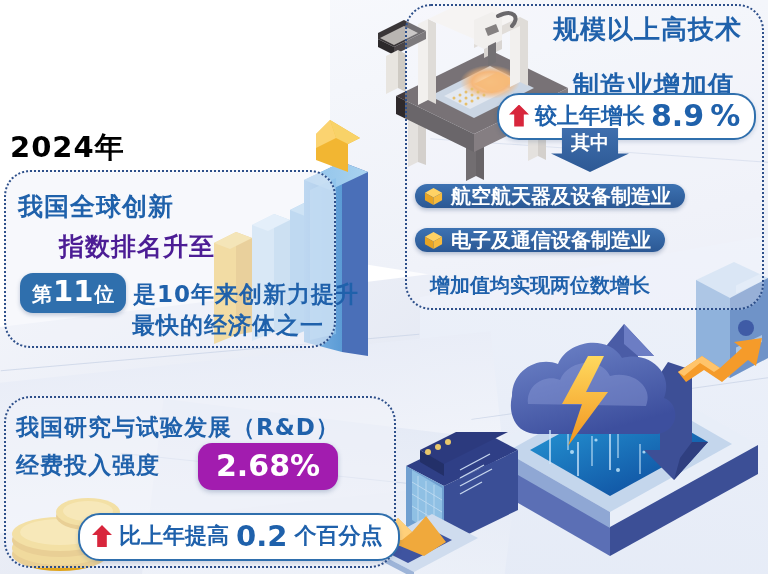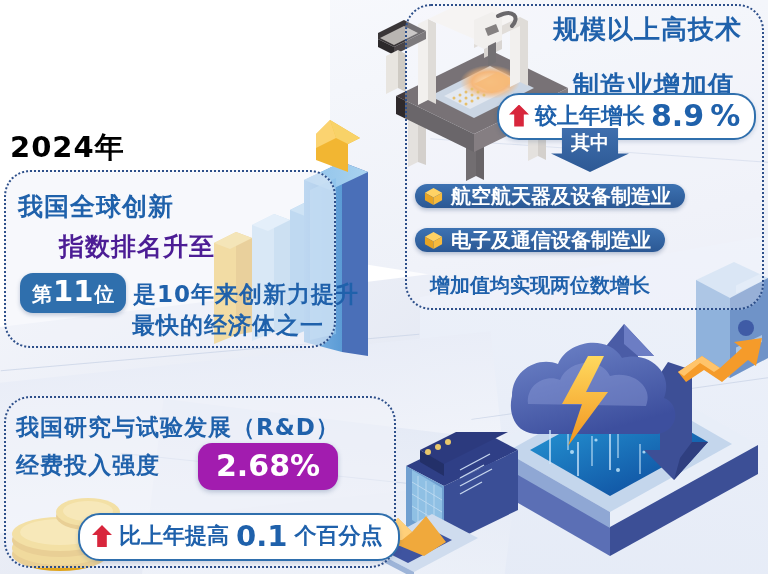--- a/index.html
+++ b/index.html
@@ -431,21 +431,21 @@
   <div id="innov-sub1" class="cn">是10年来创新力提升</div>
   <div id="innov-sub2" class="cn">最快的经济体之一</div>
 
   <div id="rd-line1" class="cn">我国研究与试验发展（R&amp;D）</div>
   <div id="rd-line2" class="cn">经费投入强度</div>
   <div id="rd-value-badge">2.68%</div>
 
   <div id="rd-growth-pill">
     <span class="up-arrow"></span>
     <span class="txt">比上年提高</span>
-    <span class="txt num">0.1</span>
+    <span class="txt num">0.2</span>
     <span class="txt">个百分点</span>
   </div>
 
   <div id="ht-title1" class="cn">规模以上高技术</div>
   <div id="ht-title2" class="cn">制造业增加值</div>
 
   <div id="ht-growth-pill">
     <span class="up-arrow"></span>
     <span class="txt">较上年增长</span>
     <span class="txt num">8.9</span>

